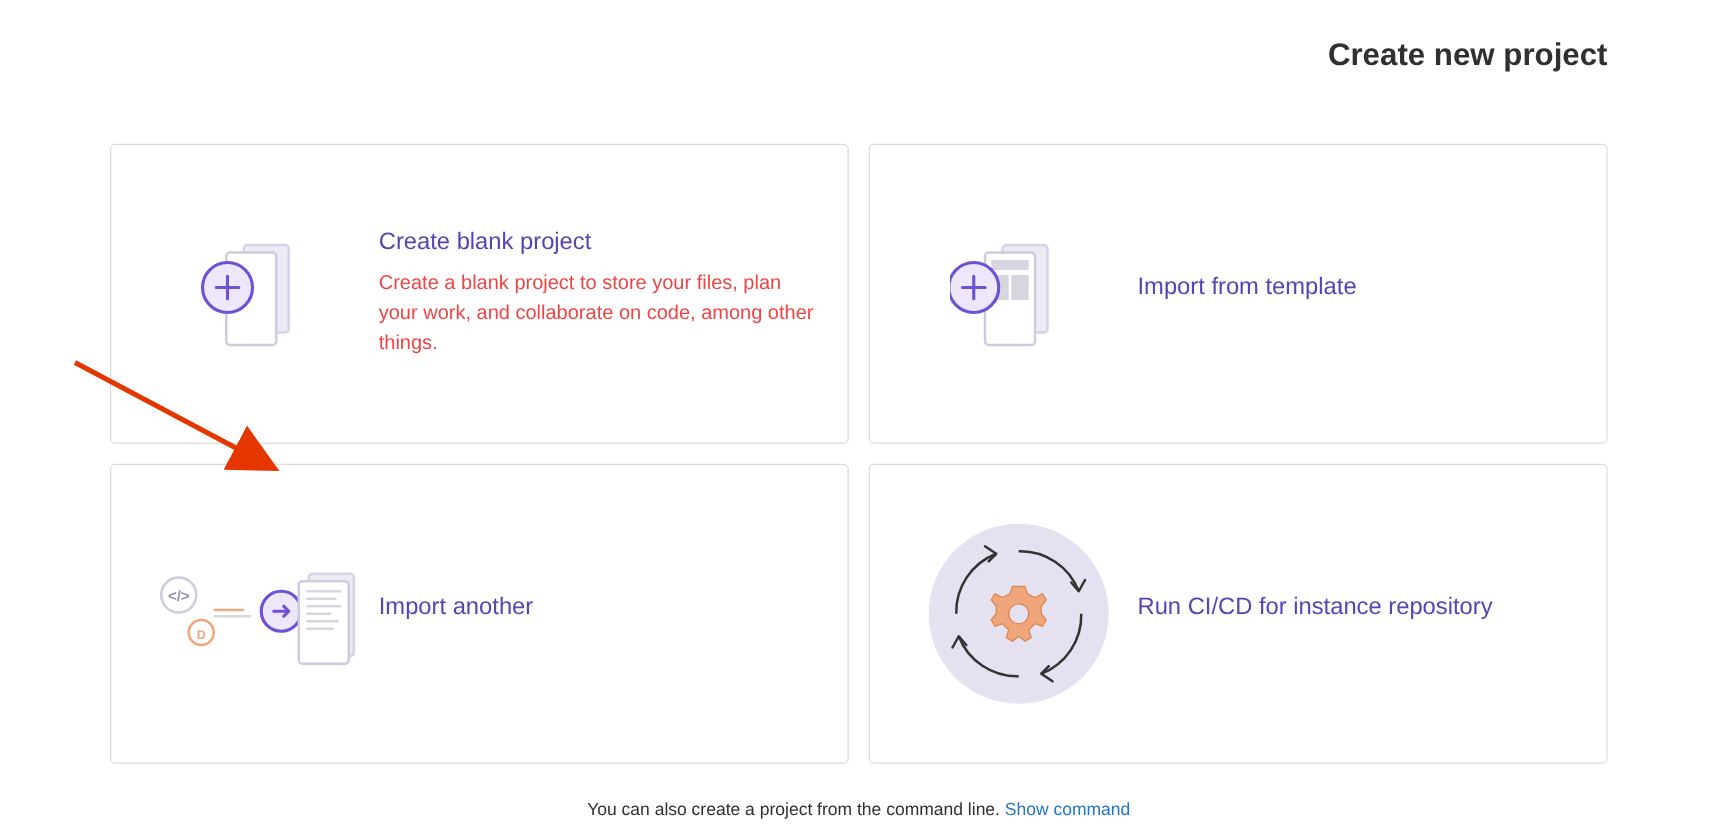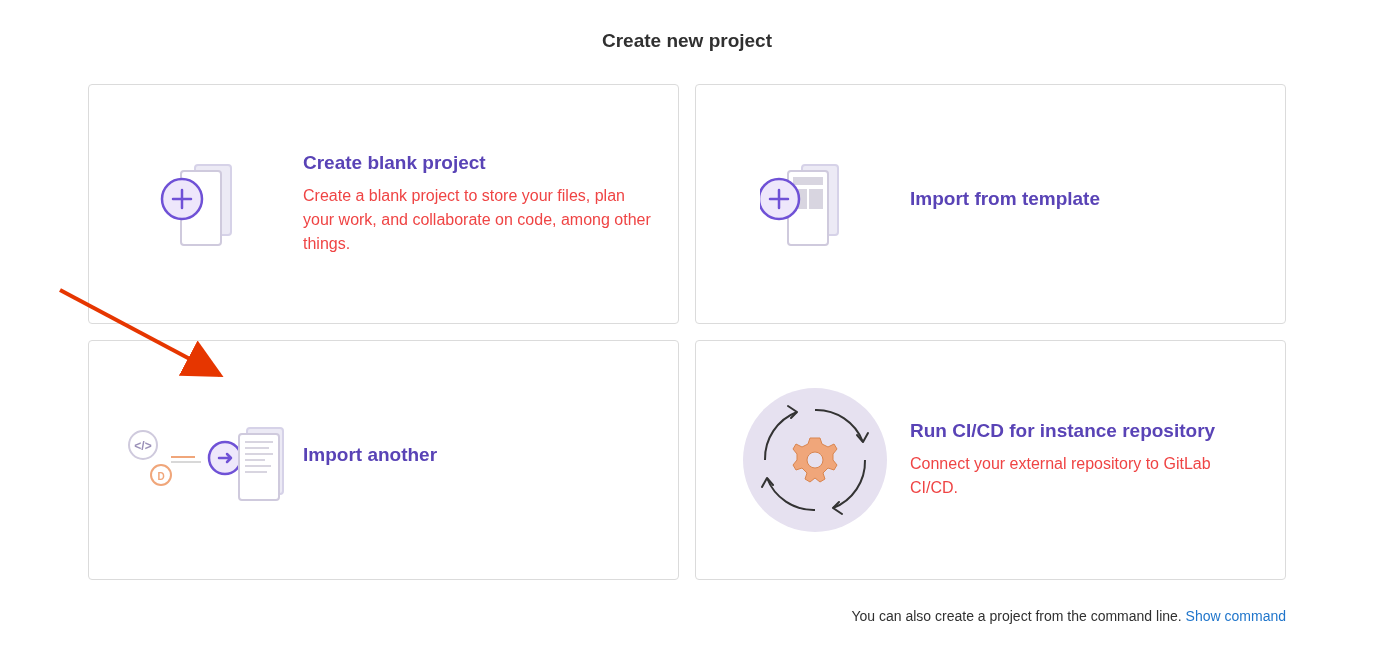--- a/index.html
+++ b/index.html
@@ -8,25 +8,25 @@
       background: #fff;
       color: #333;
       width: 1374px;
       height: 664px;
       position: relative;
     }
     .container {
       padding: 30px 88px 0 88px;
     }
     .page-title {
-      font-size: 19px;
+      font-size: 25px;
       font-weight: 600;
       color: #303030;
-      text-align: center;
-      margin-bottom: 32px;
+      text-align: right;
+      margin-bottom: 56px;
     }
     .grid {
       display: grid;
       grid-template-columns: 1fr 1fr;
       gap: 16px;
     }
     .card {
       border: 1px solid #dbdbdb;
       border-radius: 4px;
       padding: 24px;
@@ -39,31 +39,31 @@
     .card-icon {
       width: 190px;
       flex-shrink: 0;
       display: flex;
       justify-content: center;
       align-items: center;
     }
     .card-body { flex: 1; }
     .card-title {
       font-size: 19px;
-      font-weight: 700;
+      font-weight: 400;
       color: #5943b6;
       margin-bottom: 10px;
     }
     .card-desc {
       font-size: 16px;
       color: #ef4444;
       line-height: 1.5;
     }
     .footer {
-      text-align: right;
+      text-align: center;
       margin-top: 28px;
       font-size: 14px;
       color: #303030;
     }
     .link { color: #1f75cb; text-decoration: none; cursor: pointer; }
 
     .arrow-overlay {
       position: absolute;
       top: 280px;
       left: 50px;
@@ -151,21 +151,20 @@
           <path d="M30 80 A50 50 0 0 1 62 32" stroke="#333" stroke-width="2" fill="none"></path>
           <path d="M56 38 L62 32 L53 26" stroke="#333" stroke-width="2" fill="none" stroke-linecap="round" stroke-linejoin="round"></path>
           <g transform="translate(80 80)">
             <path d="M0,-22 L5,-22 L7,-16 L13,-13 L19,-16 L22,-11 L18,-6 L18,0 L22,5 L19,10 L13,8 L8,13 L10,19 L5,22 L0,18 L-5,22 L-10,19 L-8,13 L-13,8 L-19,10 L-22,5 L-18,0 L-18,-6 L-22,-11 L-19,-16 L-13,-13 L-7,-16 L-5,-22 Z" fill="#f0a67a" stroke="#d9854f" stroke-width="1"></path>
             <circle cx="0" cy="0" r="8" fill="#e6e1f0" stroke="#d9854f" stroke-width="1"></circle>
           </g>
         </svg>
       </div>
       <div class="card-body">
         <h3 class="card-title">Run CI/CD for instance repository</h3>
-        <p class="card-desc">Connect your external repository to GitLab CI/CD.</p>
       </div>
     </div>
 
   </div>
 
   <p class="footer">
     <span>You can also create a project from the command line. </span><a class="link">Show command</a>
   </p>
 </div>
 

